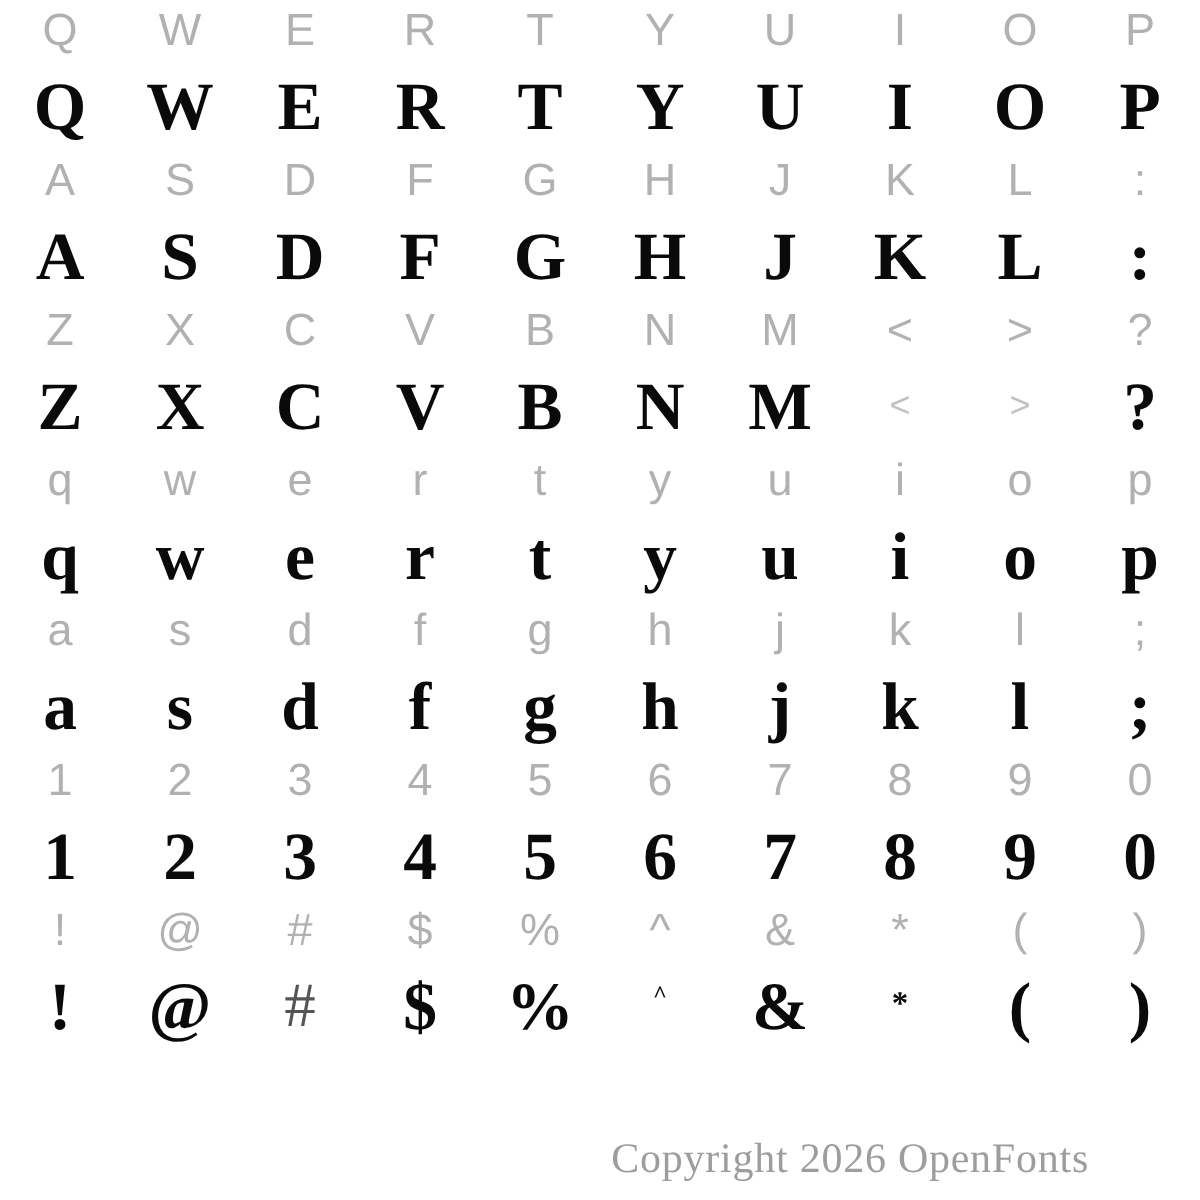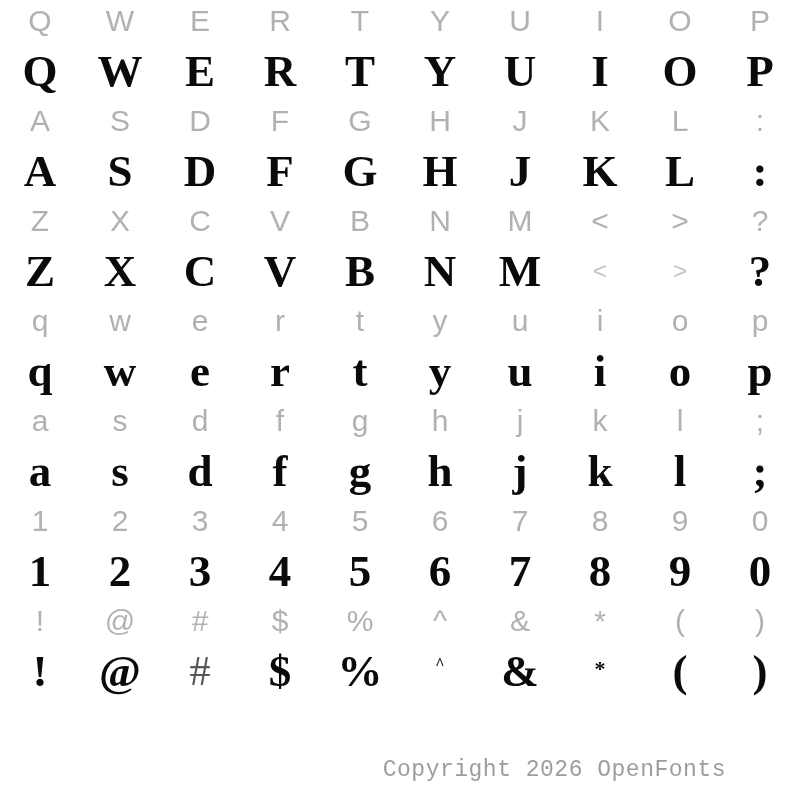--- a/index.html
+++ b/index.html
@@ -70,22 +70,22 @@
   
   .cell.mod-asterisk {
     font-size: 22px;
     position: relative;
     top: -2px;
   }
   .copyright {
     position: absolute;
     top: 757px;
     right: 74px;
-    font-family: Liberation Mono, monospace;
-    font-size: 23px;
+    font-family: Liberation Serif, serif;
+    font-size: 28px;
     font-weight: 400;
     color: #9d9d9d;
     letter-spacing: 0.5px;
   }
 </style>
 </head>
 <body>
 
 <div class="page">
 

